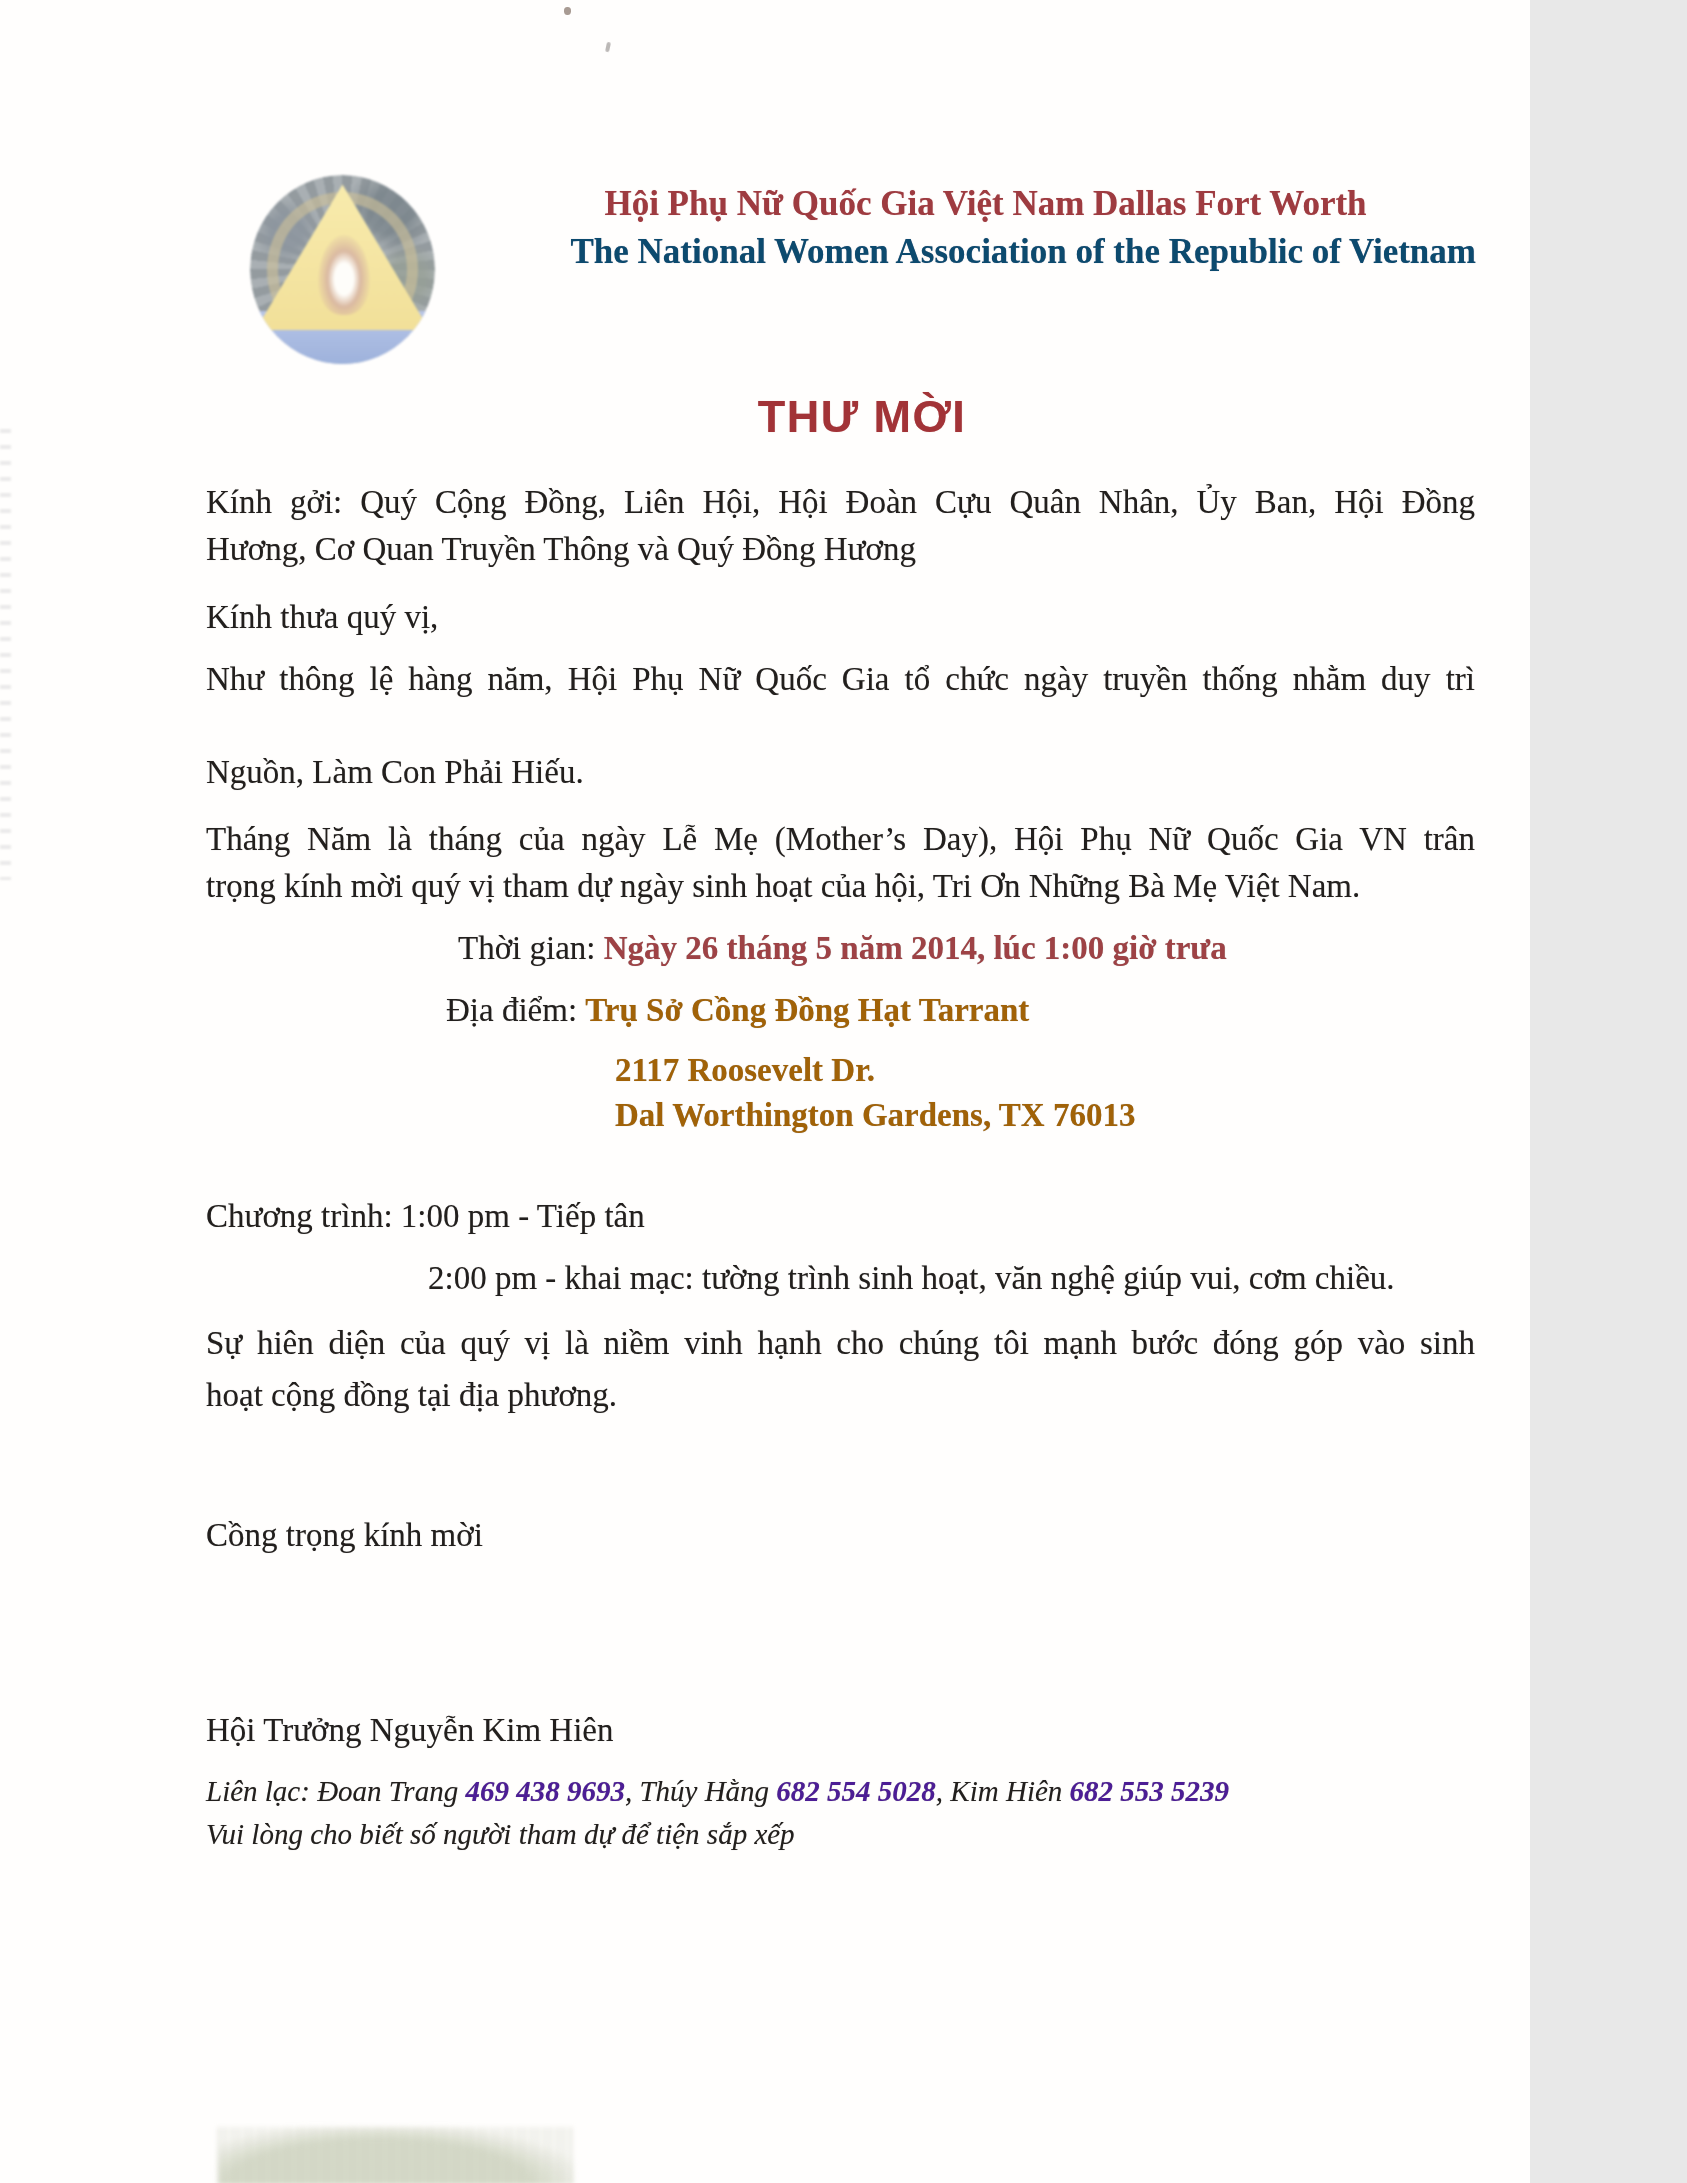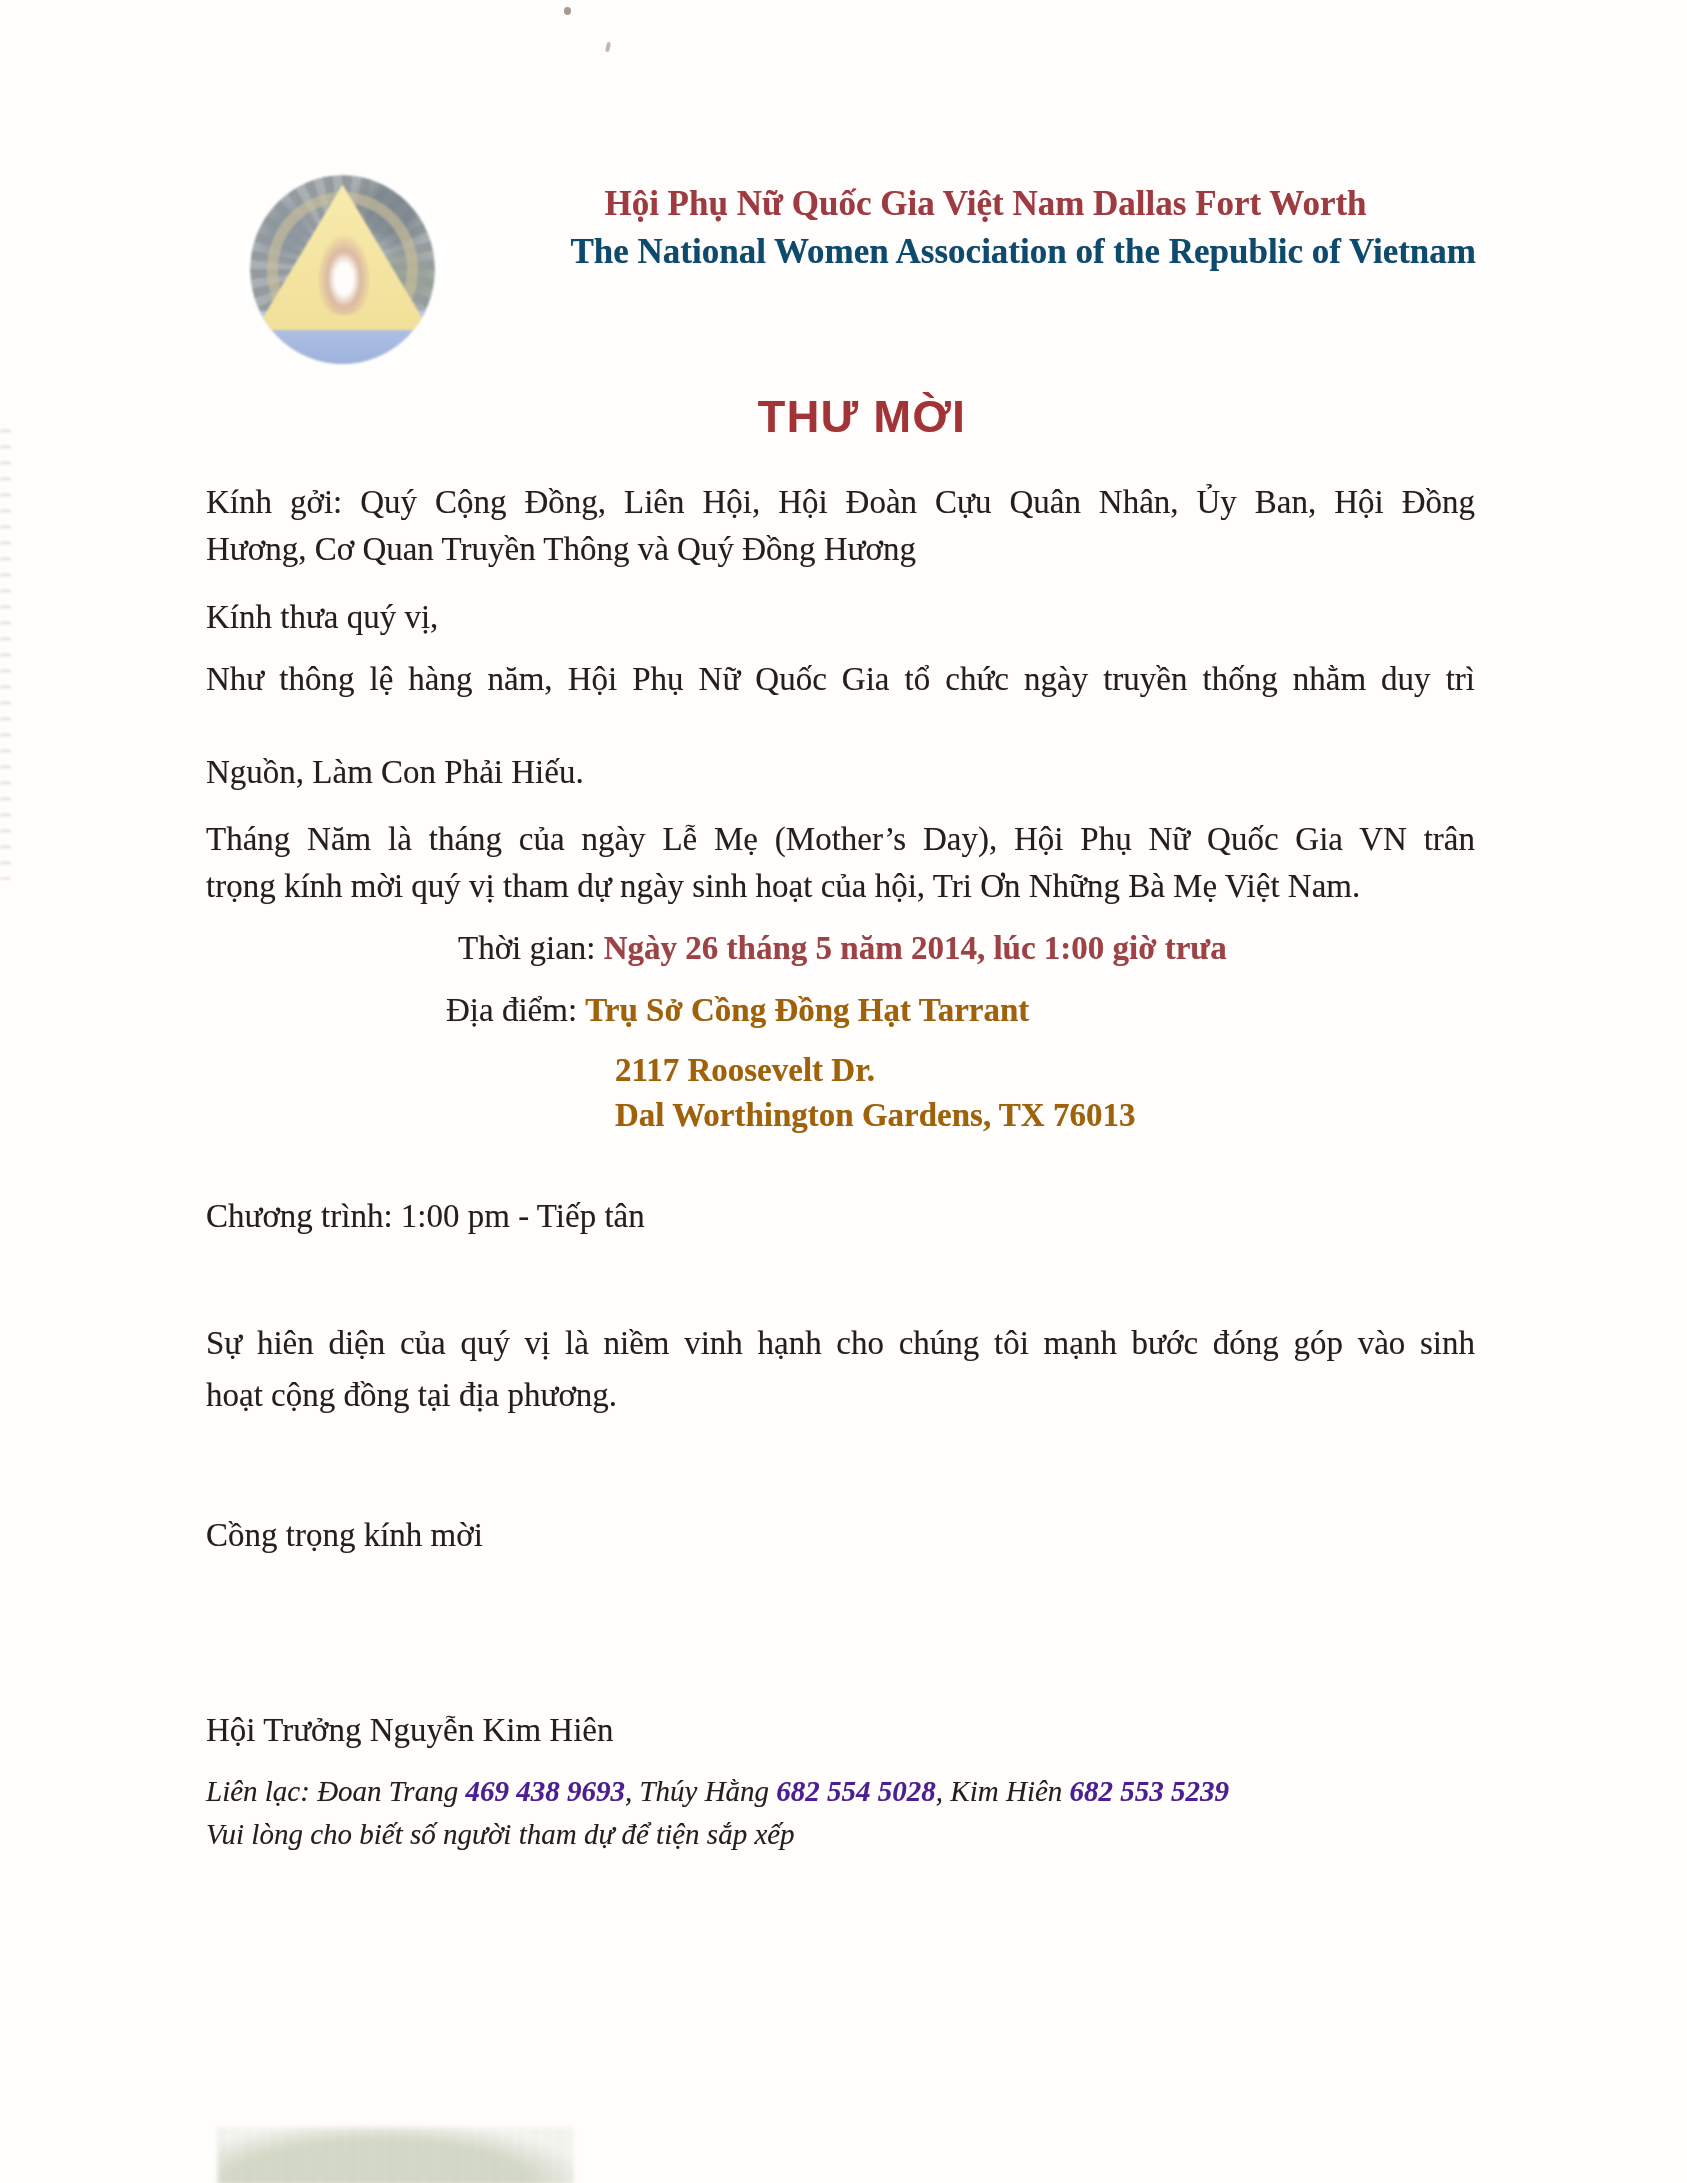--- a/index.html
+++ b/index.html
@@ -1,18 +1,18 @@
 <!DOCTYPE html>
 <html style="font-size:11.6px"><head>
 <meta charset="utf-8">
 <style>
   html,body{margin:0;padding:0;background:#e8e8e8;}
   .page{
     position:relative;
-    width:1687px;height:2183px;
+    width:1530px;height:2183px;
     background:#fffefd;
     overflow:hidden;
     font-family:"Liberation Serif","DejaVu Serif",serif;
   }
   
   .logo{position:absolute;left:250px;top:175px;width:185px;height:189px;
     border-radius:50%;overflow:hidden;filter:blur(0.9px) saturate(.92);}
   .seal-base{position:absolute;inset:0;border-radius:50%;
     background-color:#a0a7ab;
     background-image:
@@ -103,20 +103,21 @@
 
   <div class="line" style="top:987px;left:446px">
     <span>Địa điểm: </span><span class="navy-bold">Trụ Sở Cồng Đồng Hạt Tarrant</span>
   </div>
   <div class="line navy-bold" style="top:1047px;left:615px">2117 Roosevelt Dr.</div>
   <div class="line navy-bold" style="top:1092px;left:615px">Dal Worthington Gardens, TX 76013</div>
 
   <div class="line" style="top:1193px">
     <span>Chương trình: </span><span>1:00 pm - Tiếp tân</span>
   </div>
+  <div class="line" style="top:1255px;left:428px">2:00 pm - khai mạc: tường trình sinh hoạt, văn nghệ giúp vui, cơm chiều.</div>
 
   <div class="line j" style="top:1320px">Sự hiên diện của quý vị là niềm vinh hạnh cho chúng tôi mạnh bước đóng góp vào sinh</div>
   <div class="line" style="top:1372px">hoạt cộng đồng tại địa phương.</div>
 
   <div class="line" style="top:1512px">Cồng trọng kính mời</div>
   <div class="line" style="top:1707px">Hội Trưởng Nguyễn Kim Hiên</div>
 
   <div class="line it" style="top:1772px">
     <span>Liên lạc: Đoan Trang </span><span class="num">469 438 9693</span><span>, Thúy Hằng </span><span class="num">682 554 5028</span><span>, Kim Hiên </span><span class="num">682 553 5239</span>
   </div>

